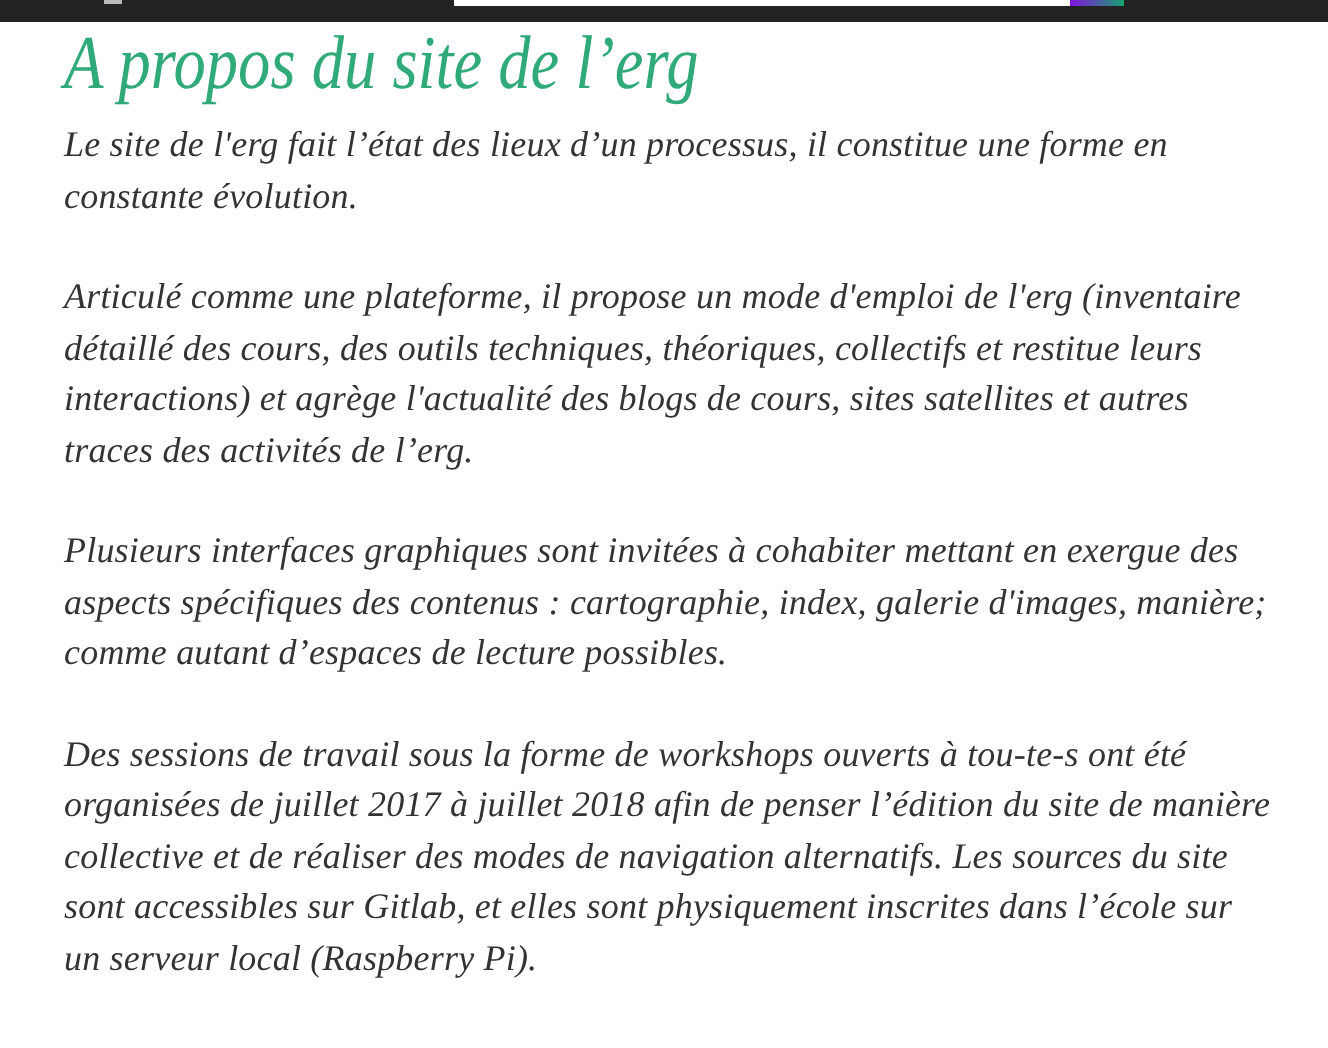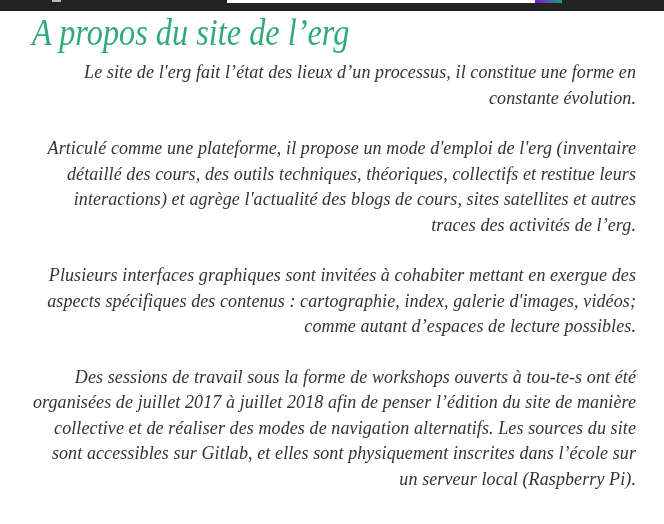--- a/index.html
+++ b/index.html
@@ -66,35 +66,34 @@
     transform: scaleX(0.85);
     transform-origin: 0 50%;
   }
   p.body-par {
     margin: 0 0 25px 0;
     max-width: 607px;
     font-size: 18px;
     line-height: 25.5px;
     color: #333333;
     letter-spacing: 0.1px;
-    text-align: right;
   }
 </style>
 </head>
 <body>
 
 <header class="topbar">
   <span class="logo-remnant"></span>
   <input class="search-remnant" type="text" value="" style="">
   <button class="accent-remnant"></button>
 </header>
 
 <main>
   <h1 class="page-title">A propos du site de l’erg</h1>
 
   <p class="body-par">Le site de l'erg fait l’état des lieux d’un processus, il constitue une forme en constante évolution.</p>
 
   <p class="body-par">Articulé comme une plateforme, il propose un mode d'emploi de l'erg (inventaire détaillé des cours, des outils techniques, théoriques, collectifs et restitue leurs interactions) et agrège l'actualité des blogs de cours, sites satellites et autres traces des activités de l’erg.</p>
 
-  <p class="body-par">Plusieurs interfaces graphiques sont invitées à cohabiter mettant en exergue des aspects spécifiques des contenus : cartographie, index, galerie d'images, vidéos; comme autant d’espaces de lecture possibles.</p>
+  <p class="body-par">Plusieurs interfaces graphiques sont invitées à cohabiter mettant en exergue des aspects spécifiques des contenus : cartographie, index, galerie d'images, manière; comme autant d’espaces de lecture possibles.</p>
 
   <p class="body-par">Des sessions de travail sous la forme de workshops ouverts à tou-te-s ont été organisées de juillet 2017 à juillet 2018 afin de penser l’édition du site de manière collective et de réaliser des modes de navigation alternatifs. Les sources du site sont accessibles sur Gitlab, et elles sont physiquement inscrites dans l’école sur un serveur local (Raspberry Pi).</p>
 </main>
 
 </body></html>

